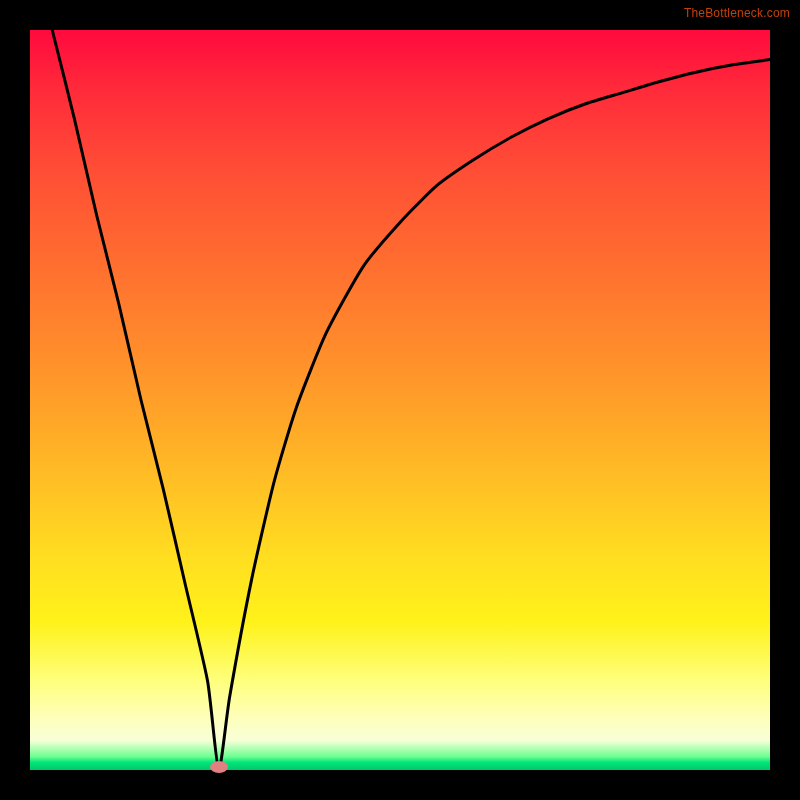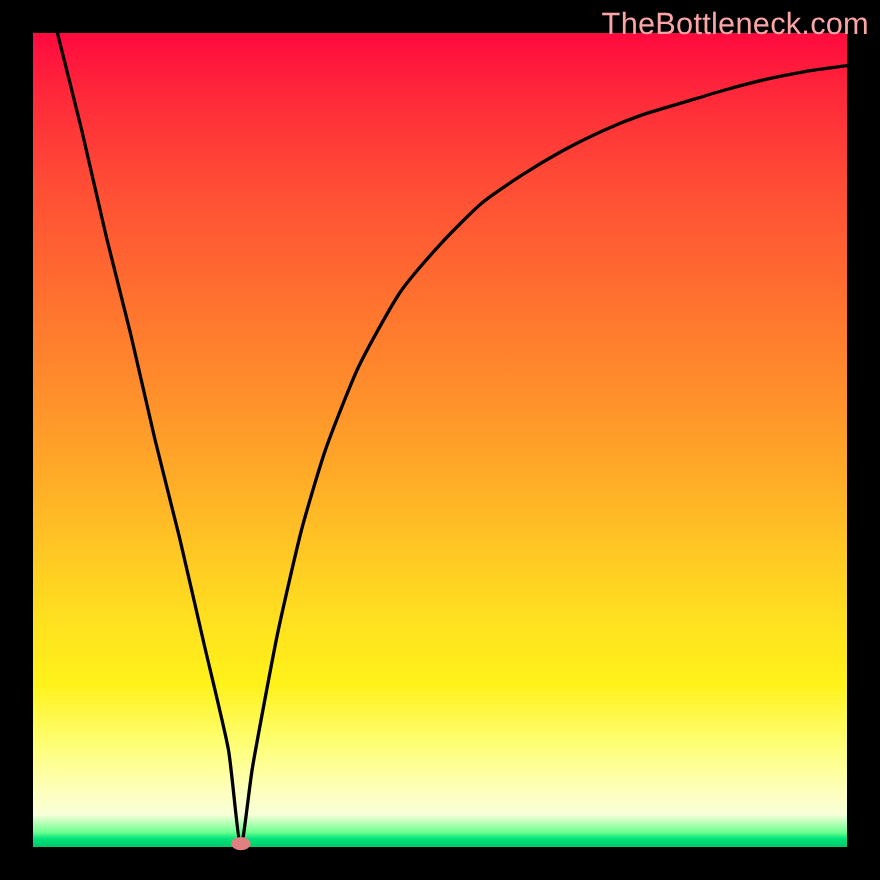--- a/index.html
+++ b/index.html
@@ -41,22 +41,22 @@
       #6cff90 98.2%,
       #00e47a 99%,
       #00c96a 100%
     );
     z-index: 1;
   }
   .watermark {
     position: absolute;
     top: 6px;
     right: 10px;
-    color: #fca5a5;
-    font-size: 28px;
+    color: #c2410c;
+    font-size: 12px;
     font-weight: 500;
     z-index: 5;
     letter-spacing: 0.2px;
   }
   svg.curve {
     position: absolute;
     left: 0;
     top: 0;
     width: 740px;
     height: 740px;

